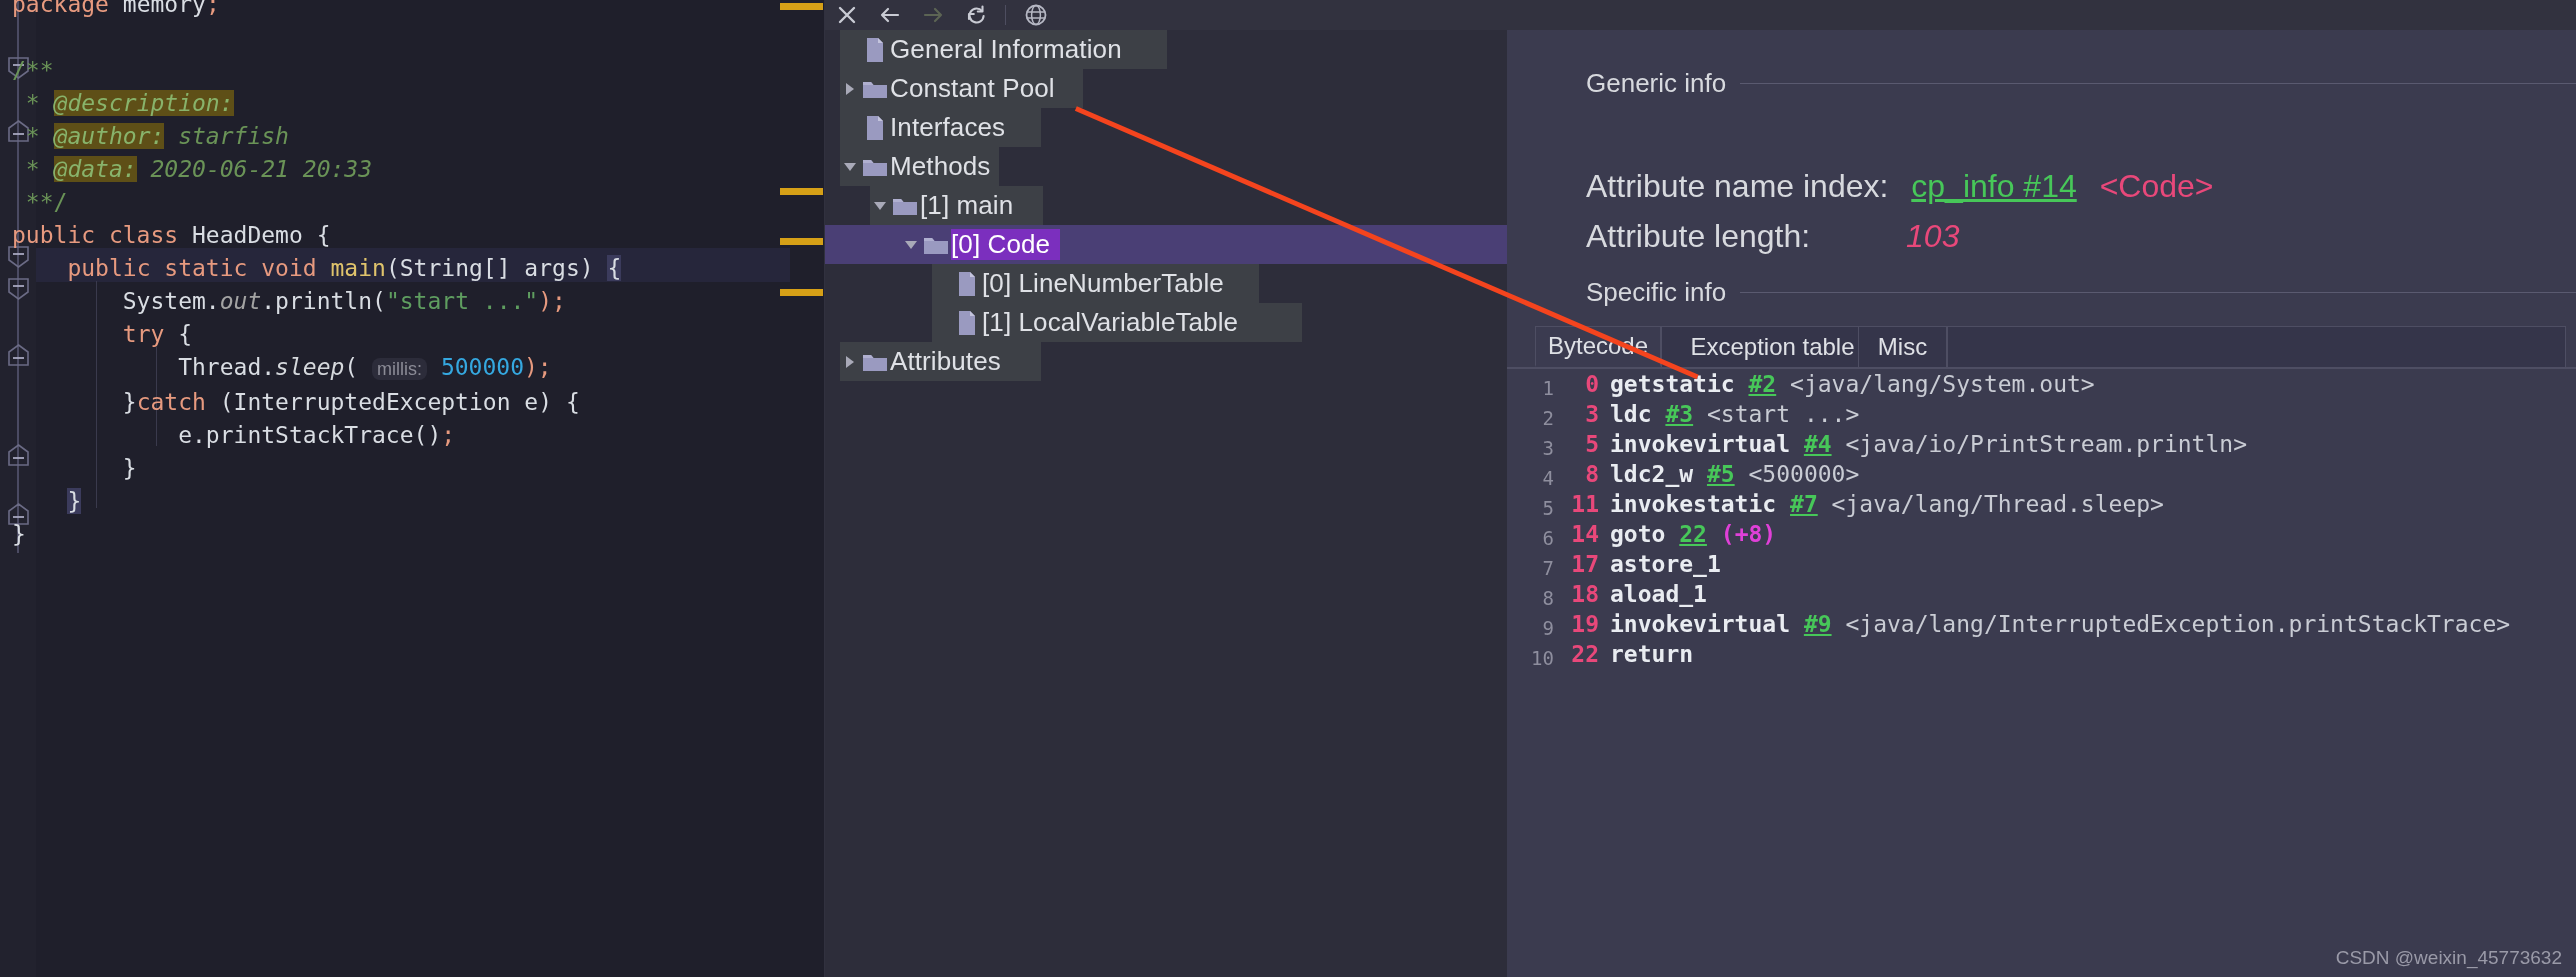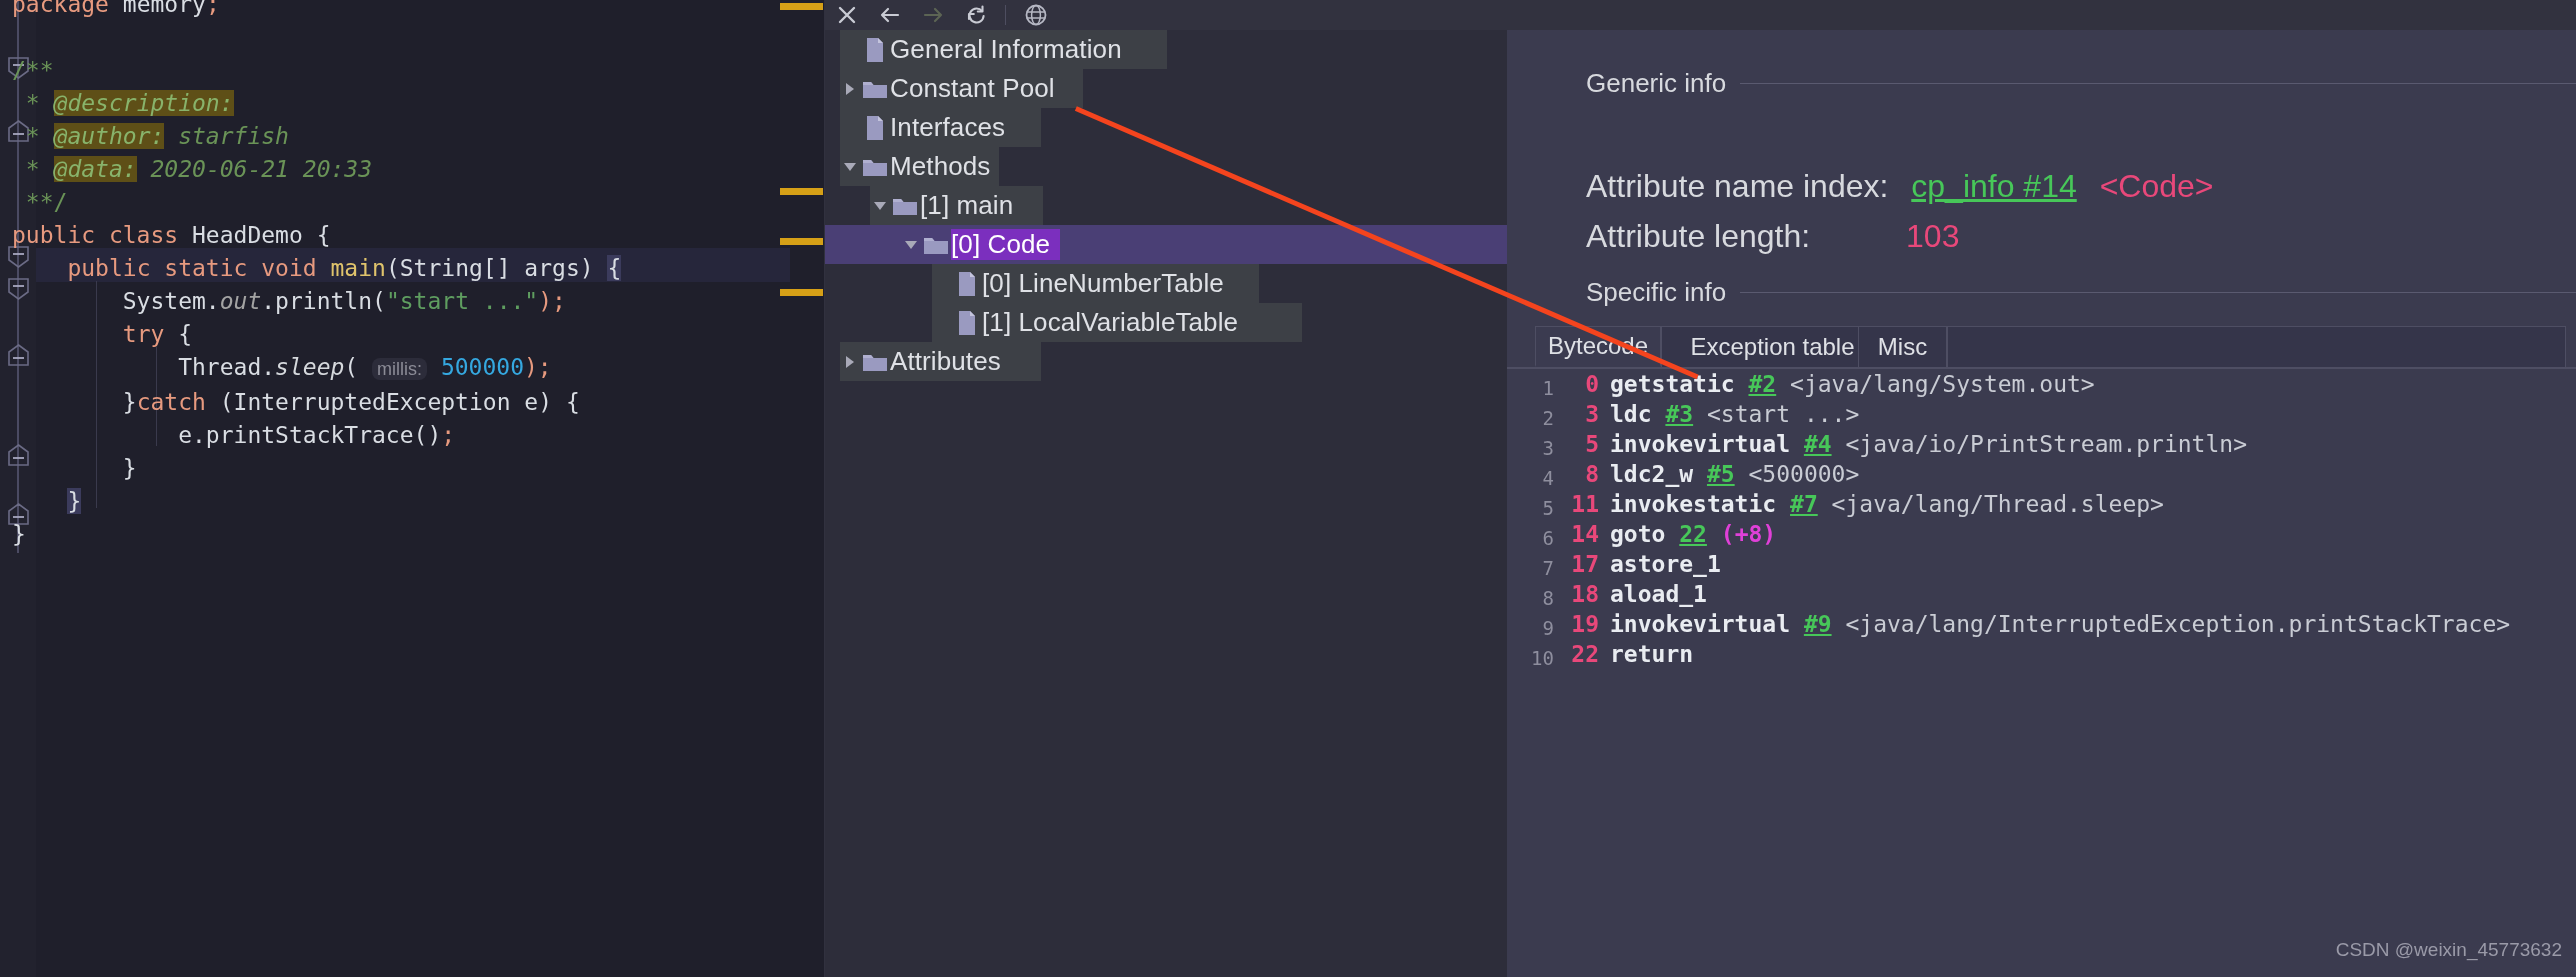--- a/index.html
+++ b/index.html
@@ -124,21 +124,21 @@
   }
   .sect-head {
     position: absolute; display: flex; align-items: center;
     font-size: 26px; color: #d7d9de; white-space: nowrap;
   }
   .sect-rule { height: 1px; background: #5a5a70; margin-left: 14px; }
   .kv { position: absolute; font-size: 32px; white-space: nowrap; }
   .kv .k { color: #d7d9de; }
   .cpref { color: #47c759; text-decoration: underline; }
   .angle { color: #e8487a; }
-  .num-v { color: #e8487a; }
+  .num-v { color: #e8487a; font-style: italic; }
 
   
   #tabs {
     position: absolute; left: 0px; top: 296px; width: 1069px; height: 41px;
   }
   #tabs-underline {
     position: absolute; left: 0; top: 337px; width: 1069px; height: 2px;
     background: #4e4e63;
   }
   .tab {
@@ -173,21 +173,21 @@
   .cpl { color: #47c759; font-weight: bold; text-decoration: underline; }
   .desc { color: #c9ccd4; }
   .magenta { color: #e040d8; font-weight: bold; }
 
   
   #annot { position: absolute; left: 0; top: 0; width: 2576px; height: 977px;
            pointer-events: none; }
 
   
   #watermark {
-    position: absolute; right: 14px; bottom: 16px; font-size: 19px;
+    position: absolute; right: 14px; bottom: 8px; font-size: 19px;
     color: #9a9aa8; font-family: "Liberation Sans", sans-serif;
   }
 </style>
 </head>
 <body>
 
 <div id="root">
 
   <div id="editor">
     <div id="current-line"></div>

